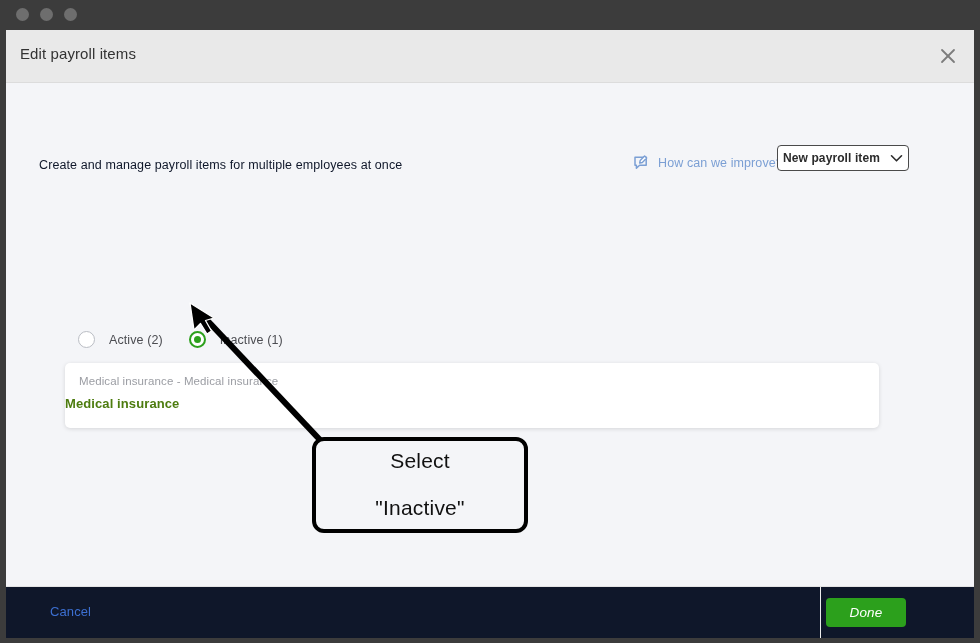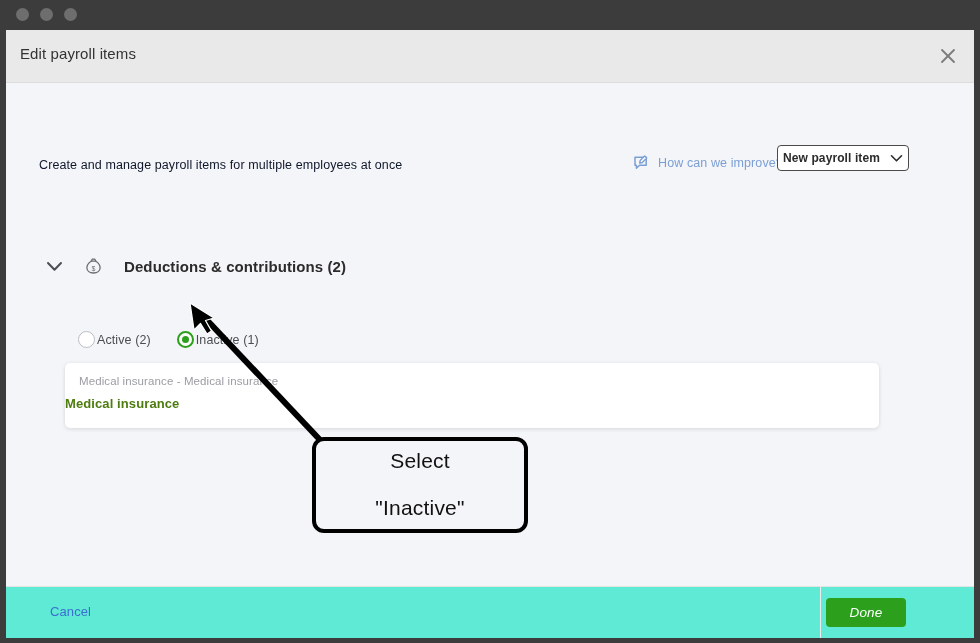--- a/index.html
+++ b/index.html
@@ -178,21 +178,21 @@
     position: absolute;
     left: 72px;
     top: 248px;
     display: flex;
     align-items: center;
     gap: 26px;
   }
   .radio-opt {
     display: flex;
     align-items: center;
-    gap: 2px;
+    gap: 14px;
     cursor: pointer;
   }
   .radio-dot {
     width: 17px;
     height: 17px;
     border-radius: 50%;
     border: 1.5px solid #babdc4;
     background: #ffffff;
     box-sizing: border-box;
     position: relative;
@@ -245,21 +245,21 @@
     letter-spacing: .1px;
   }
 
   
   .sheet-footer {
     position: absolute;
     left: 0;
     top: 556px;
     width: 968px;
     height: 52px;
-    background: #5eead4;
+    background: #0f172a;
     border-top: 1px solid #e3e3e3;
   }
   .cancel-link {
     position: absolute;
     left: 44px;
     top: 17px;
     font-size: 13px;
     color: #3c6fd0;
     cursor: pointer;
     letter-spacing: .1px;
@@ -361,35 +361,20 @@
       <div class="new-item-btn">
         <span class="new-item-label">New payroll item</span>
         <span class="chev">
           <svg width="13" height="9" viewBox="0 0 13 9">
             <polyline points="1.5,1.8 6.5,6.8 11.5,1.8" fill="none" stroke="#2b2b2b" stroke-width="1.6" stroke-linecap="round" stroke-linejoin="round"></polyline>
           </svg>
         </span>
       </div>
 
 
-      <div class="section-row ded">
-        <span class="caret">
-          <svg width="17" height="13" viewBox="0 0 17 13">
-            <polyline points="2,3 8.5,9.7 15,3" fill="none" stroke="#4c4d52" stroke-width="2" stroke-linecap="round" stroke-linejoin="round"></polyline>
-          </svg>
-        </span>
-        <span class="sec-icon">
-          <svg width="21" height="21" viewBox="0 0 21 21">
-            <path d="M8.2 5.2h4.6c2.6 1.6 4.3 4.1 4.3 6.6 0 3.1-2.7 5.2-6.6 5.2s-6.6-2.1-6.6-5.2c0-2.5 1.7-5 4.3-6.6z" fill="none" stroke="#6b6c72" stroke-width="1.3"></path>
-            <path d="M8.1 5.2l1.2-2.1h2.4l1.2 2.1" fill="none" stroke="#6b6c72" stroke-width="1.3" stroke-linejoin="round"></path>
-            <text x="10.5" y="14.6" font-size="7" font-family="Liberation Sans, sans-serif" fill="#6b6c72" text-anchor="middle">$</text>
-          </svg>
-        </span>
-        <span class="sec-label">Deductions &amp; contributions (2)</span>
-      </div>
 
       <div class="radio-group">
         <label class="radio-opt">
           <span class="radio-dot"></span>
           <span class="radio-label">Active (2)</span>
         </label>
         <label class="radio-opt">
           <span class="radio-dot on"></span>
           <span class="radio-label">Inactive (1)</span>
         </label>

